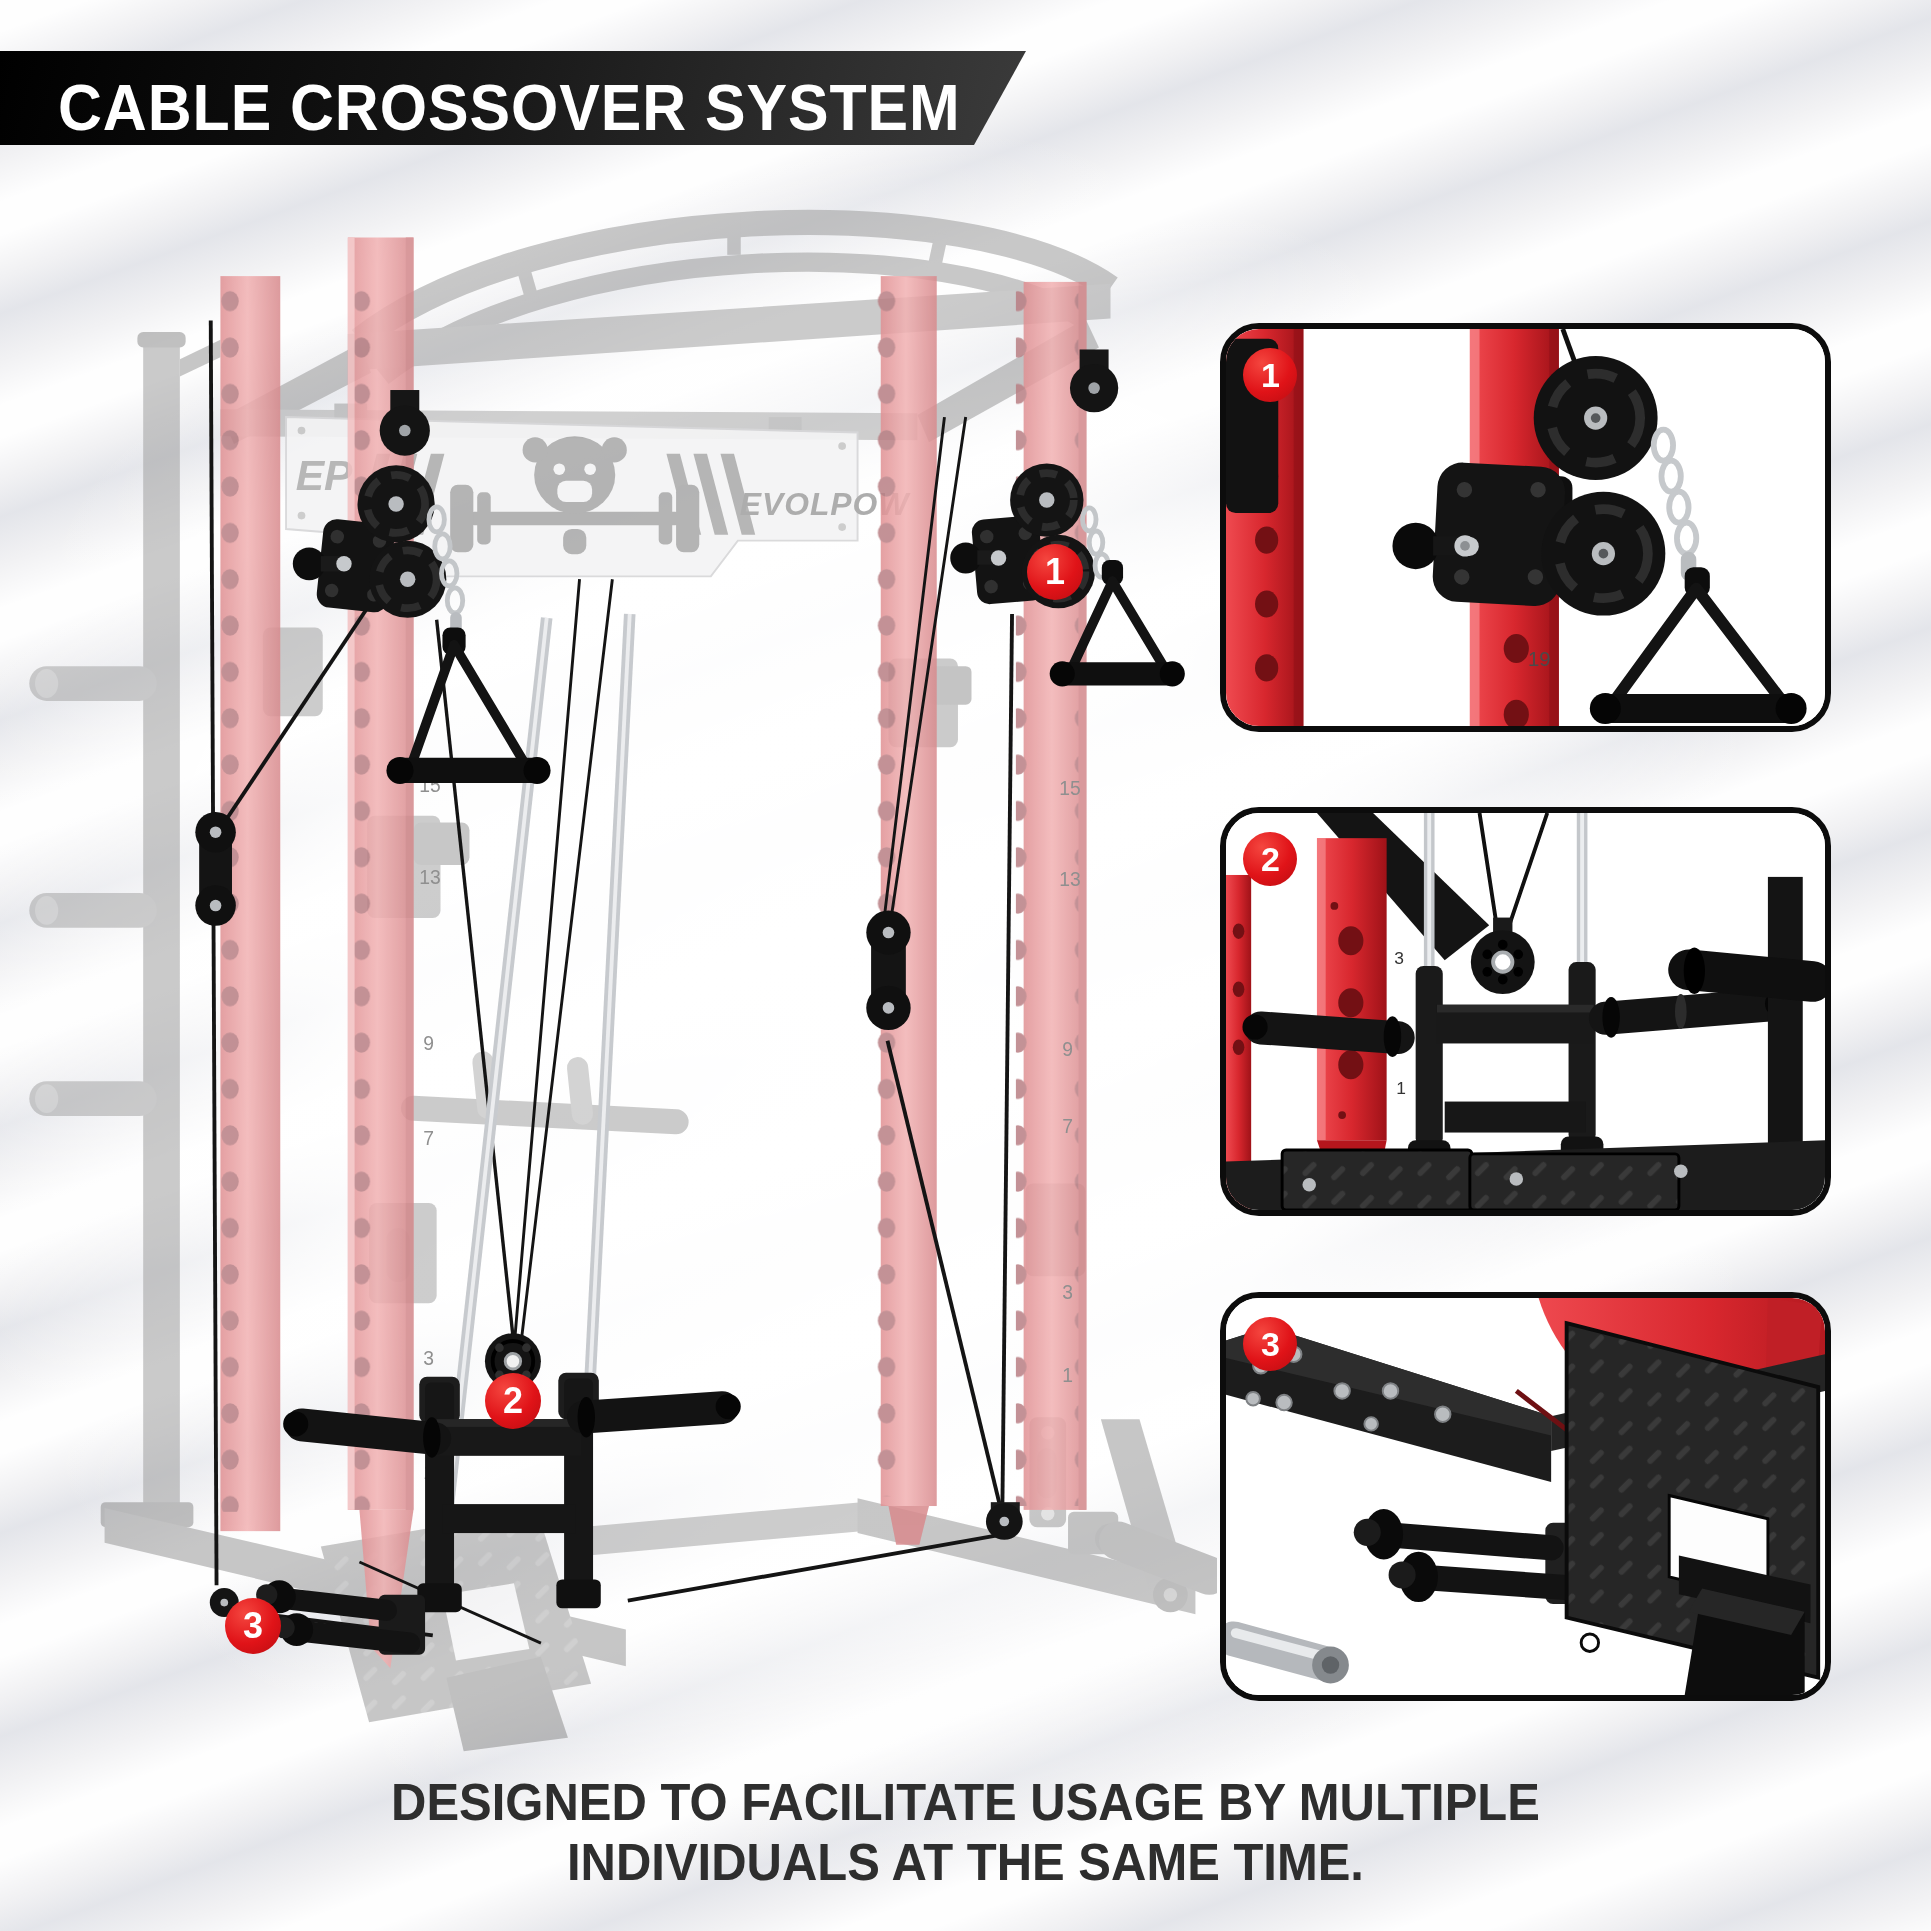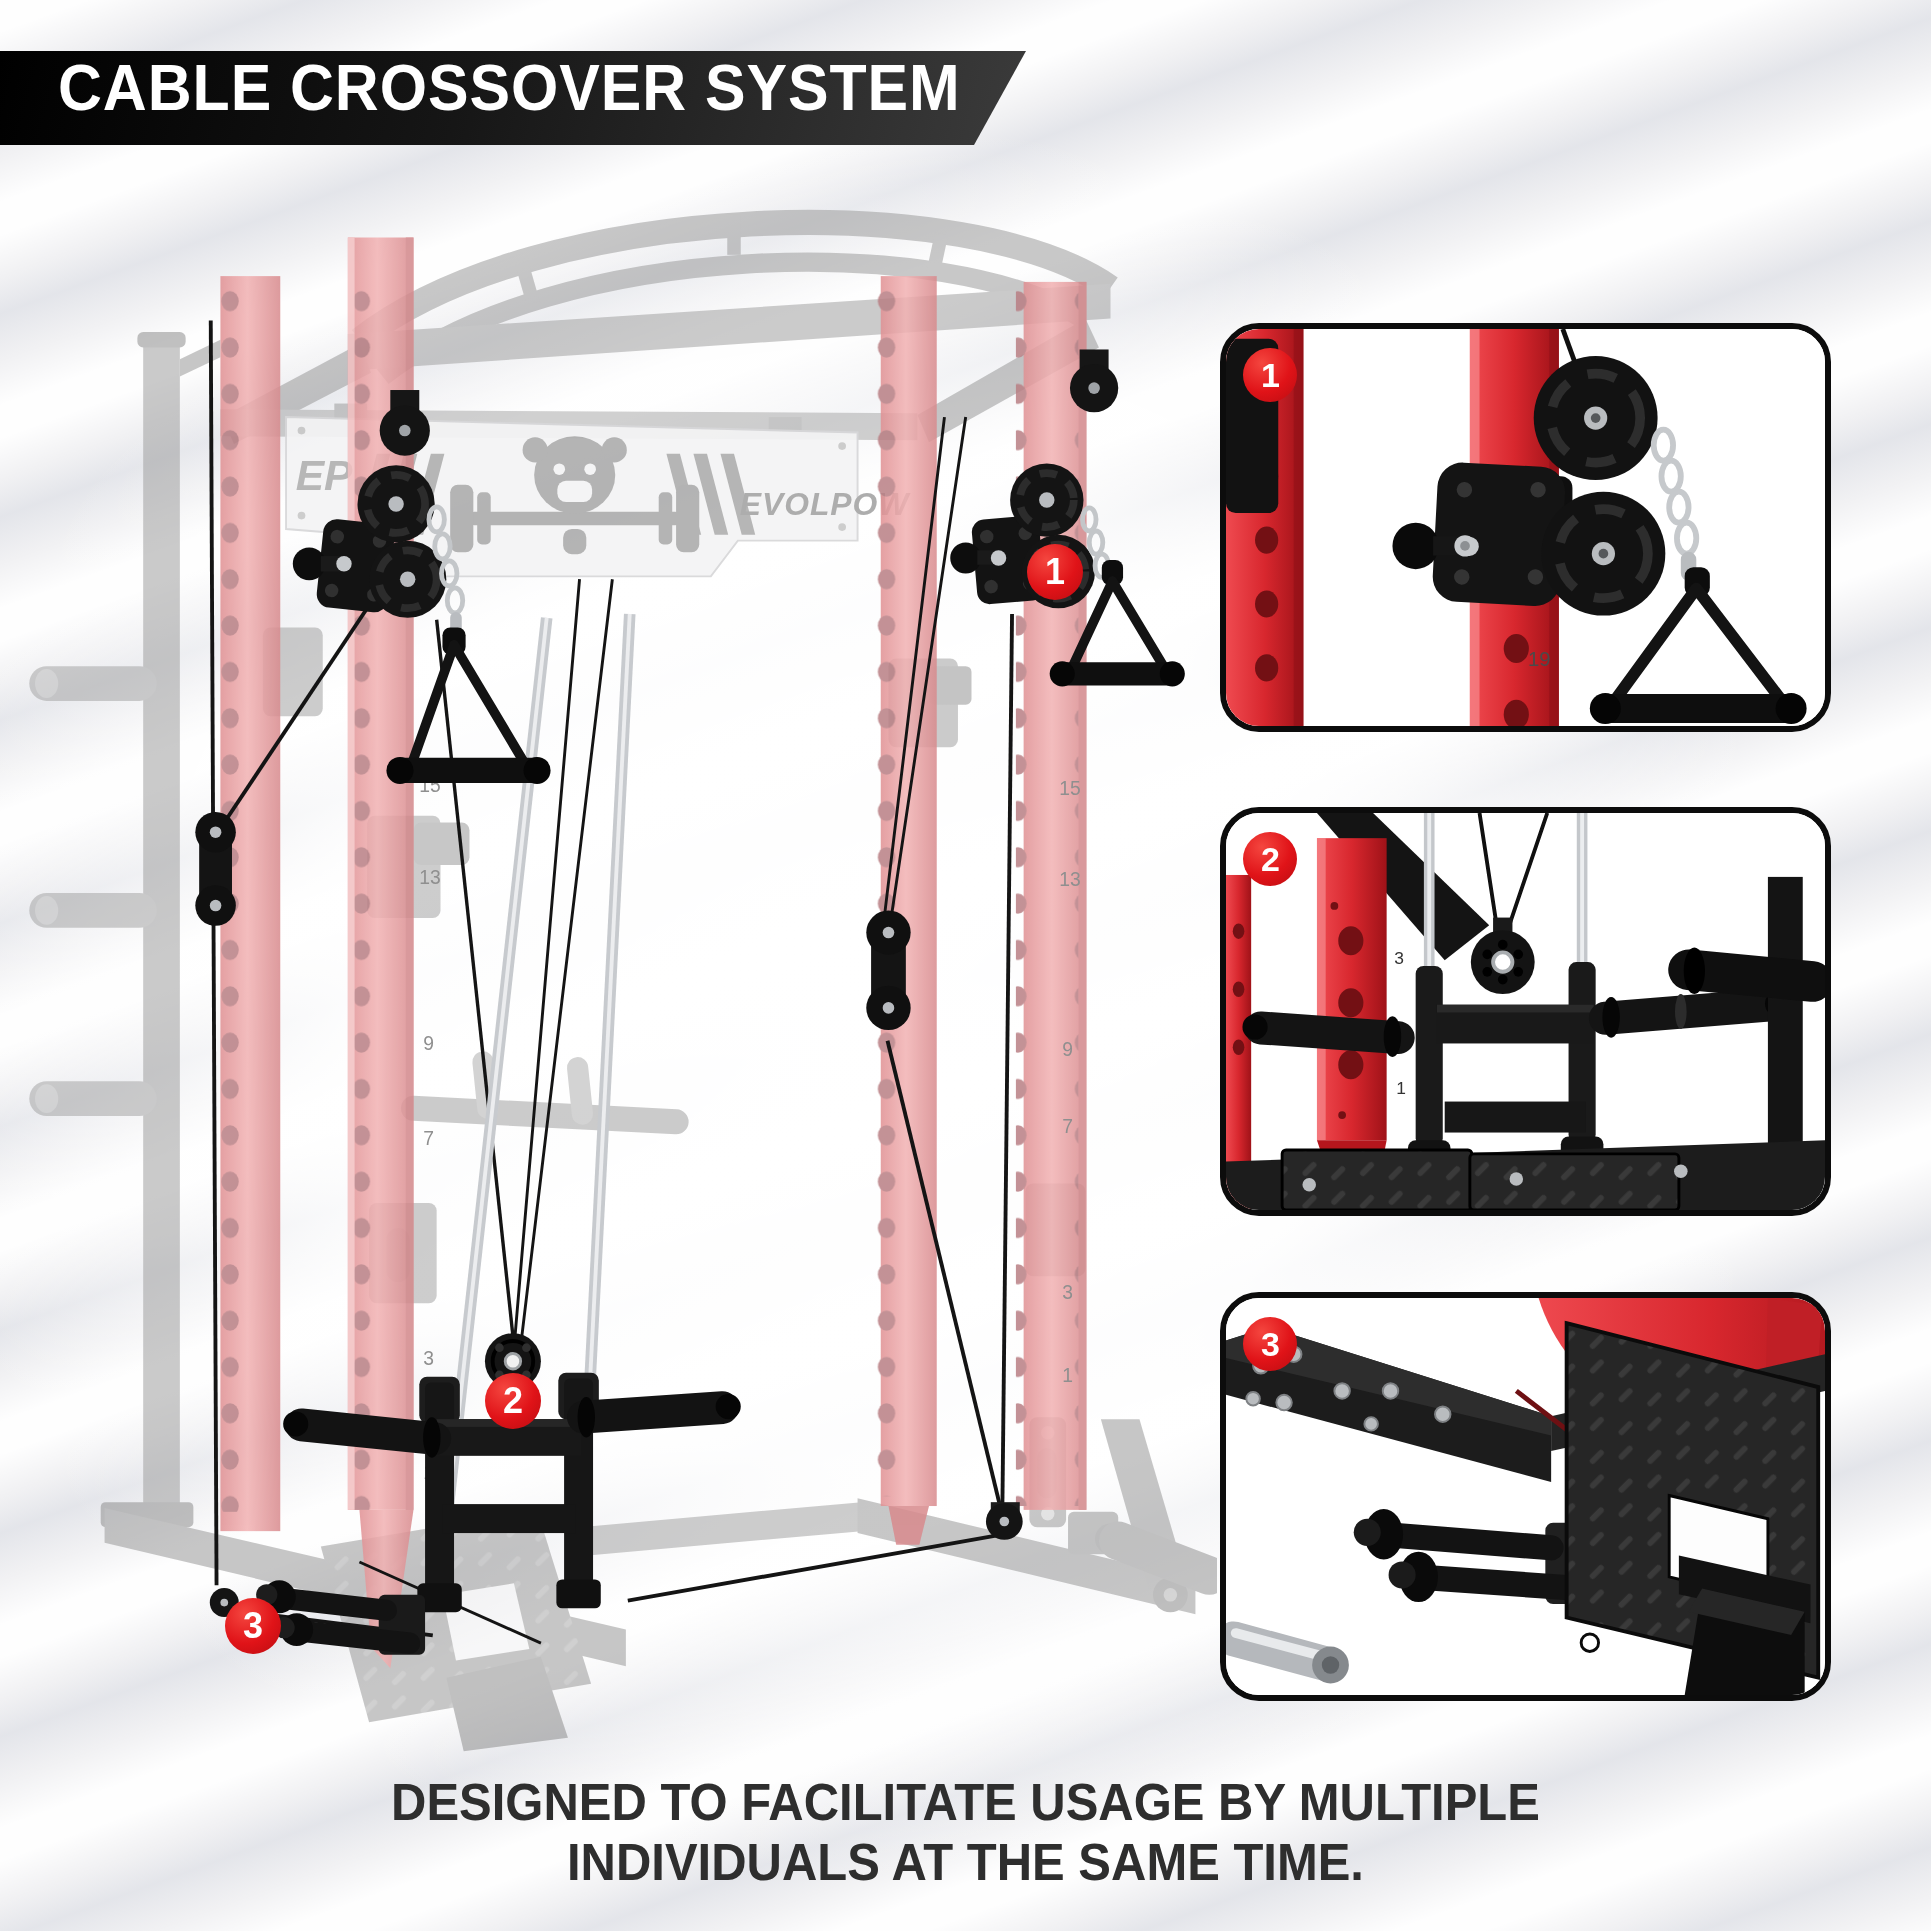--- a/index.html
+++ b/index.html
@@ -9,21 +9,21 @@
     background:repeating-linear-gradient(160deg,
       rgba(255,255,255,.95) 0 29px, rgba(233,234,238,0) 70px,
       rgba(223,225,231,.75) 104px, rgba(255,255,255,0) 147px,
       rgba(255,255,255,.95) 191px);}
   .wash{position:absolute;inset:0;
     background:radial-gradient(ellipse 946px 888px at 44% 52%,
       #ffffff 0%, rgba(255,255,255,.92) 52%, rgba(255,255,255,0) 100%);}
   .banner{position:absolute;left:0;top:51px;width:1026px;height:94px;
     background:linear-gradient(105deg,#000 0%,#161616 45%,#3b3b3b 100%);
     clip-path:polygon(0 0,100% 0,calc(100% - 52px) 100%,0 100%);
-    display:flex;align-items:flex-start;}
+    display:flex;align-items:flex-end;}
   .banner-title{color:#fff;font-size:64px;font-weight:700;letter-spacing:1px;
     margin-left:58px;white-space:nowrap;transform:scaleX(.95);transform-origin:left center;}
   .rack-svg{position:absolute;left:0;top:0;}
   .badge{position:absolute;width:56px;height:56px;border-radius:50%;
     background:radial-gradient(circle at 35% 28%,#f4463f 0%,#e01318 55%,#bb0c11 100%);
     color:#fff;font-size:36px;font-weight:700;
     display:flex;align-items:center;justify-content:center;}
   .badge-1{left:1027px;top:544px;}
   .badge-2{left:485px;top:1373px;}
   .badge-3{left:225px;top:1598px;}

